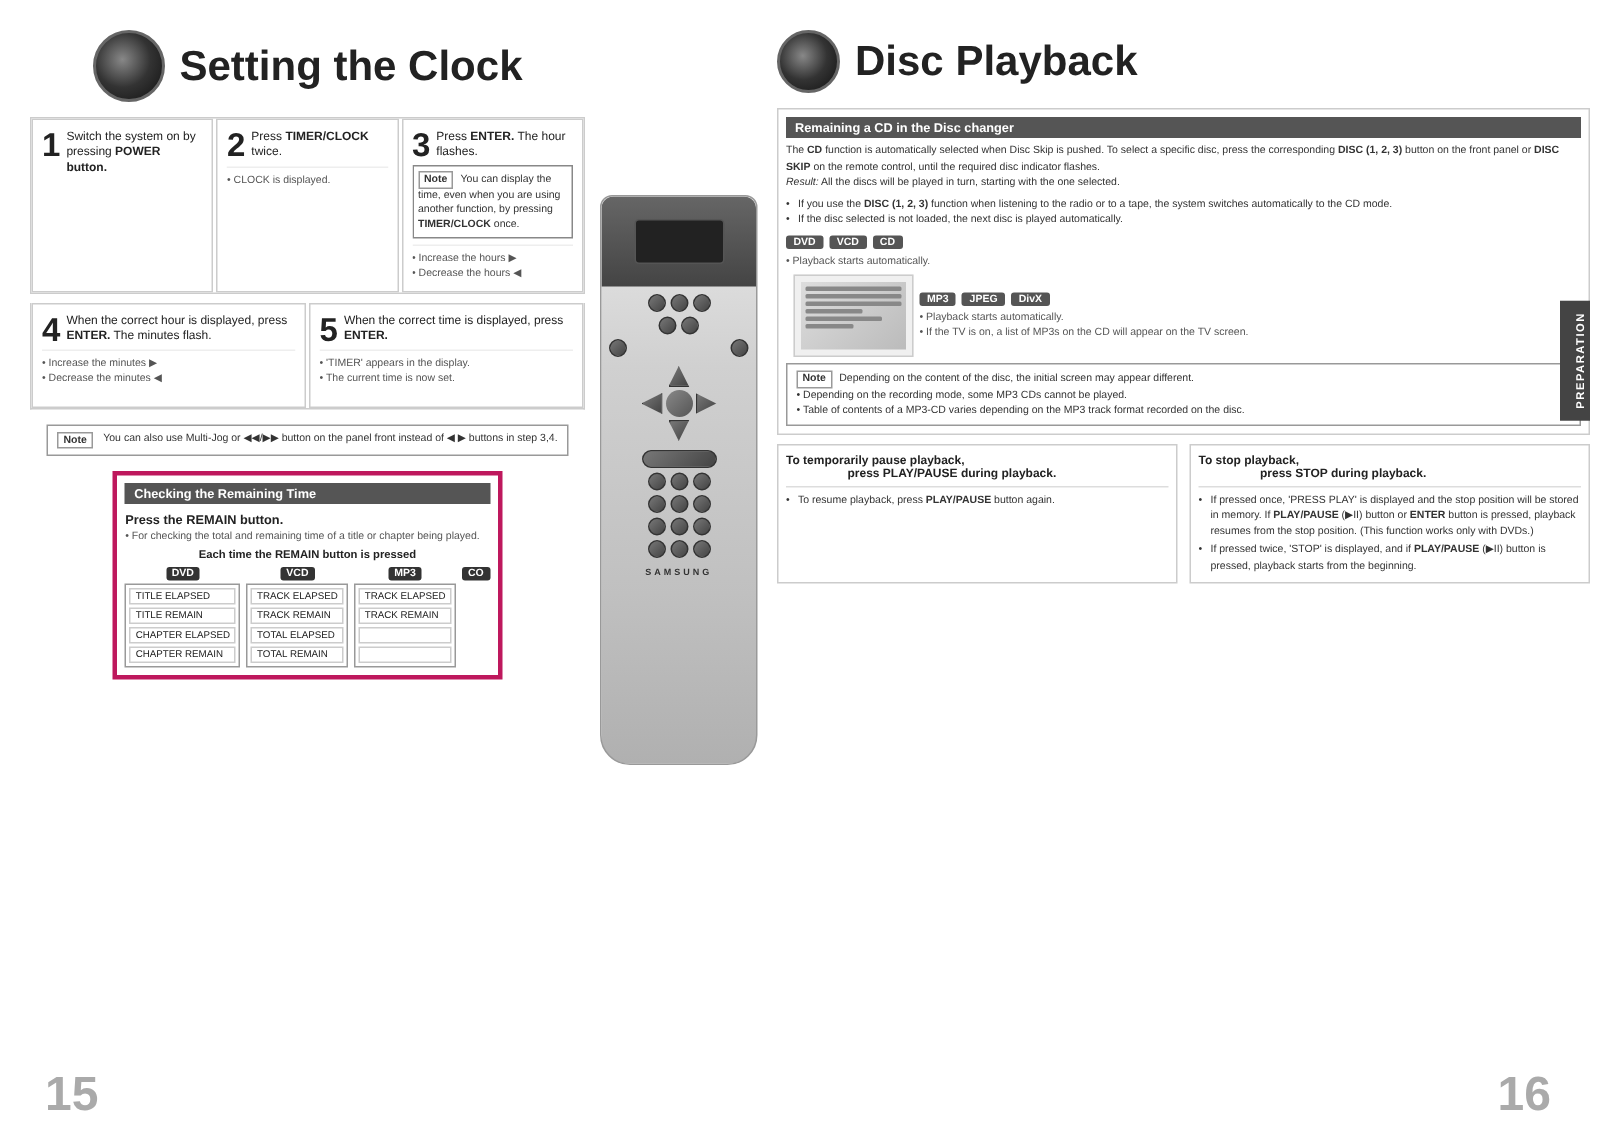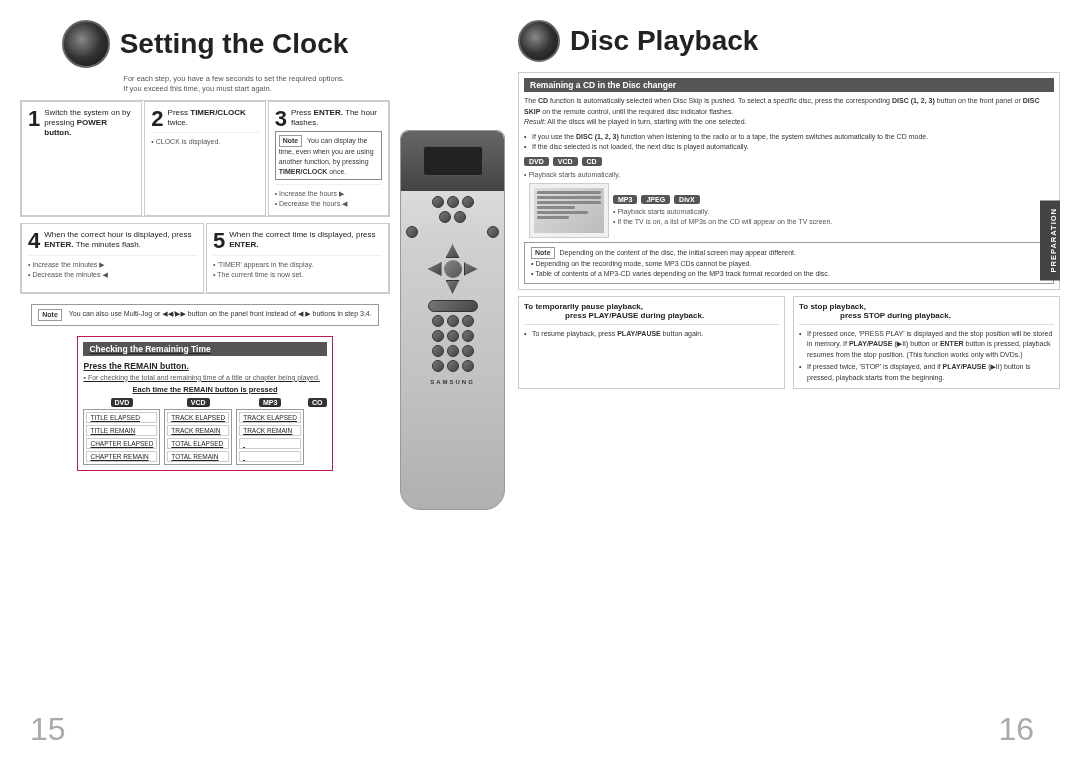--- a/index.html
+++ b/index.html
@@ -129,24 +129,23 @@
       display: inline-block;
       border: 1px solid #999;
       padding: 0px 3px;
       font-size: 7px;
       font-weight: bold;
       margin-right: 3px;
     }
 
     
     .checking-section {
-      border: 1px solid #be185d;
+      border: 3px solid #be185d;
       padding: 5px;
       margin-top: 4px;
-      text-decoration: underline;
     }
 
     .checking-header {
       background: #555;
       color: #fff;
       font-size: 8.5px;
       font-weight: bold;
       padding: 2px 6px;
       margin-bottom: 5px;
     }
@@ -192,21 +191,21 @@
     }
 
     .remain-table td {
       border: 1px solid #ccc;
       padding: 1px 3px;
       white-space: nowrap;
     }
 
     .page-number {
       font-size: 32px;
-      font-weight: normal;
+      font-weight: bold;
       color: #aaa;
       position: absolute;
       bottom: 15px;
     }
 
     .page-num-left { left: 30px; }
     .page-num-right { right: 46px; }
 
     
     .right-section {
@@ -473,24 +472,20 @@
 <body>
 
 <div class="page-container">
   <div class="left-section">
 
     <div class="section-header">
       <div class="speaker-icon"></div>
       <div>
         <div class="section-title">Setting the Clock</div>
       </div>
-    </div>
-    <div class="subtitle-text">
-      <span>For each step, you have a few seconds to set the required options.</span><br>
-      <span>If you exceed this time, you must start again.</span>
     </div>
 
     <div class="steps-grid">
 
       <div class="step-box">
         <div class="step-inner">
           <span class="step-number">1</span>
           <div class="step-text">
             Switch the system on by pressing <strong>POWER button.</strong>
           </div>

